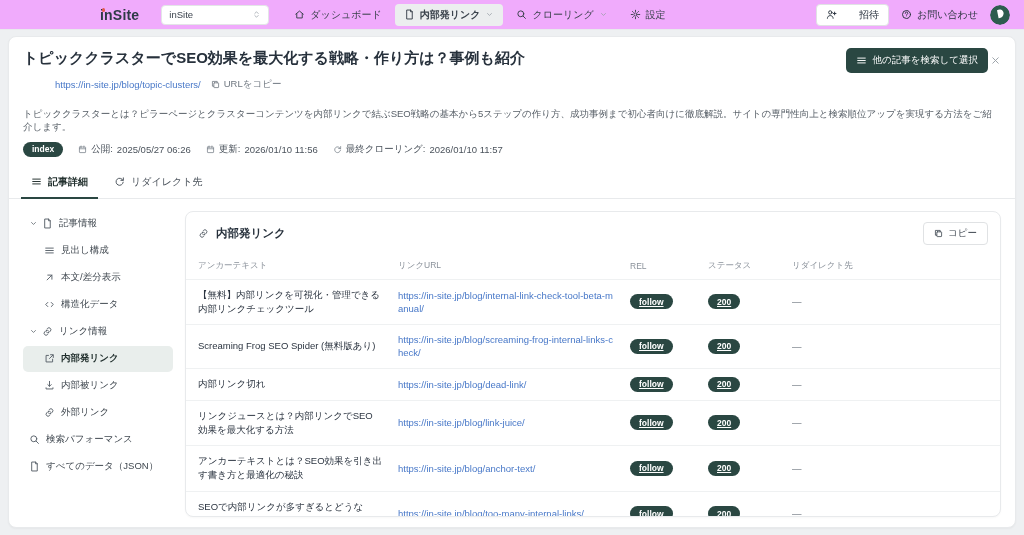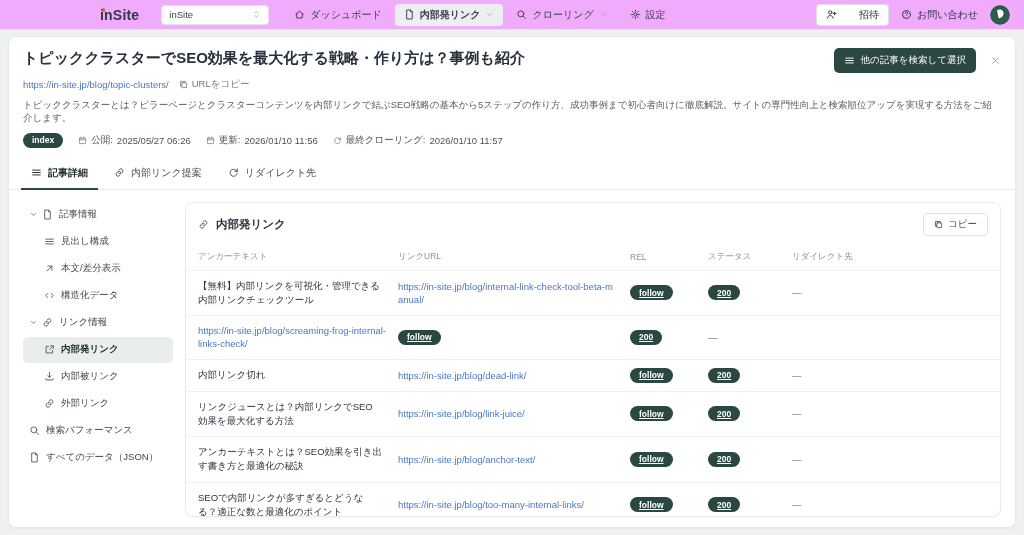--- a/index.html
+++ b/index.html
@@ -40,31 +40,31 @@
   .avatar svg { width: 20px; height: 20px; display: block; }
 
   
   .page {
     margin: 6px 8px 0; background: #fff; border-radius: 8px; border: 1px solid #e8eaec;
     height: 492px; padding: 11px 14px 0; display: flex; flex-direction: column;
     box-shadow: 0 1px 2px rgba(0,0,0,.04);
   }
   .header-row { display: flex; align-items: flex-start; }
   .title { font-size: 15px; font-weight: bold; color: #27313c; line-height: 1.3; }
-  .header-actions { margin-left: auto; display: flex; align-items: center; gap: 14px; flex-shrink: 0; padding-left: 16px; }
+  .header-actions { margin-left: auto; display: flex; align-items: center; gap: 2px; flex-shrink: 0; padding-left: 16px; }
   .search-btn {
     background: #2a4742; color: #fff; border: none; border-radius: 5px; padding: 6px 10px;
     font-size: 9.5px; display: flex; gap: 6px; align-items: center; cursor: pointer; white-space: nowrap;
     font-family: inherit;
   }
   .close-x { color: #9aa1a8; cursor: pointer; }
-  .url-row { display: flex; align-items: center; gap: 10px; margin-top: 5px; }
+  .url-row { display: flex; align-items: center; gap: 10px; margin-top: 5px; margin-left: 32px; }
   .url-link { color: #4878c8; font-size: 9.5px; text-decoration: none; cursor: pointer; }
   .copy-url { color: #6f7780; font-size: 9.5px; display: flex; gap: 4px; align-items: center; cursor: pointer; }
-  .desc { font-size: 9.5px; color: #565e66; margin-top: 7px; line-height: 1.4; }
+  .desc { font-size: 9.5px; color: #565e66; margin-top: 16px; line-height: 1.4; }
   .meta-row { display: flex; align-items: center; gap: 15px; margin-top: 8px; font-size: 9.5px; color: #3a424c; }
   .index-badge { background: #2a4742; color: #fff; border-radius: 9px; padding: 2.5px 9px; font-size: 8.5px; font-weight: bold; }
   .meta-item { display: flex; align-items: center; gap: 4px; color: #4b535c; }
   .meta-item .ic { color: #7d858d; }
 
   
   .tabs { display: flex; gap: 6px; border-bottom: 1px solid #e8eaec; margin: 10px -14px 0; padding: 0 12px; }
   .tab {
     display: flex; align-items: center; gap: 6px; padding: 8px 10px; font-size: 10px;
     color: #4b535c; border-bottom: 2px solid transparent; cursor: pointer; margin-bottom: -1px;
@@ -267,29 +267,20 @@
   </div>
 
   <div class="tabs">
       <div class="tab active">
         <span class="ic ">
           <svg viewBox="0 0 16 16" fill="none" stroke="currentColor" stroke-width="1.4" stroke-linecap="round" stroke-linejoin="round">
             <path d="M2.5 4.5h11M2.5 8h11M2.5 11.5h11"></path>
           </svg>
         </span>
         <span>記事詳細</span>
-      </div>
-      <div class="tab">
-        <span class="ic ">
-          <svg viewBox="0 0 16 16" fill="none" stroke="currentColor" stroke-width="1.4" stroke-linecap="round" stroke-linejoin="round">
-            <path d="M6.4 8.8a2.8 2.8 0 0 0 4 .3l1.7-1.7a2.8 2.8 0 0 0-4-4l-1 1"></path>
-            <path d="M9.6 7.2a2.8 2.8 0 0 0-4-.3L3.9 8.6a2.8 2.8 0 0 0 4 4l1-1"></path>
-          </svg>
-        </span>
-        <span>内部リンク提案</span>
       </div>
       <div class="tab">
         <span class="ic ">
           <svg viewBox="0 0 16 16" fill="none" stroke="currentColor" stroke-width="1.4" stroke-linecap="round" stroke-linejoin="round">
             <path d="M13 6.3A5.2 5.2 0 1 0 13.4 9"></path>
             <path d="M13.6 2.7v3.6H10"></path>
           </svg>
         </span>
         <span>リダイレクト先</span>
       </div>
@@ -426,20 +417,21 @@
           </div>
         <div id="table-body">
             <div class="row grid">
               <div class="anchor">【無料】内部リンクを可視化・管理できる内部リンクチェックツール</div>
               <a class="url">https://in-site.jp/blog/internal-link-check-tool-beta-manual/</a>
               <div><span class="pill">follow</span></div>
               <div><span class="pill">200</span></div>
               <div class="dash">—</div>
             </div>
             <div class="row grid">
+              <div class="anchor">Screaming Frog SEO Spider (無料版あり)</div>
               <a class="url">https://in-site.jp/blog/screaming-frog-internal-links-check/</a>
               <div><span class="pill">follow</span></div>
               <div><span class="pill">200</span></div>
               <div class="dash">—</div>
             </div>
             <div class="row grid">
               <div class="anchor">内部リンク切れ</div>
               <a class="url">https://in-site.jp/blog/dead-link/</a>
               <div><span class="pill">follow</span></div>
               <div><span class="pill">200</span></div>

